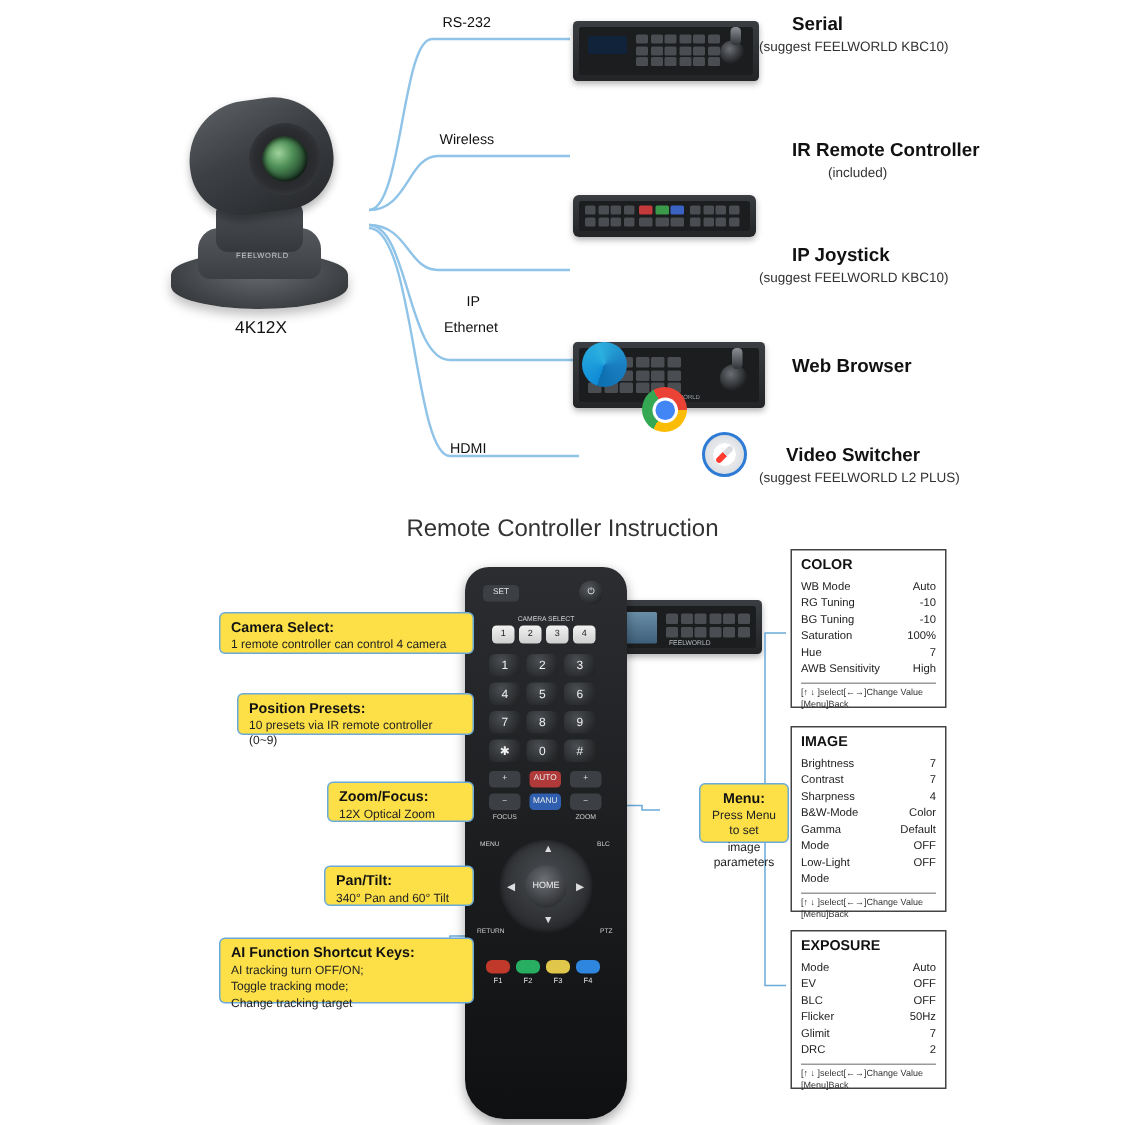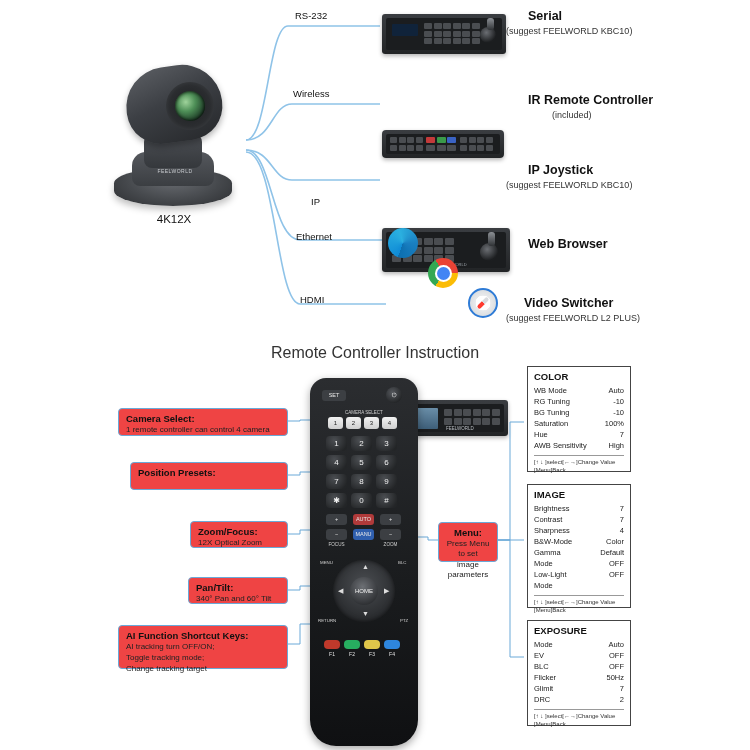--- a/index.html
+++ b/index.html
@@ -146,23 +146,24 @@
   }
 
   
   #remote-section { position: absolute; left: 0; top: 362px; width: 750px; height: 388px; }
   #remote-section svg.lines { position: absolute; left: 0; top: 0; width: 750px; height: 388px; }
 
   .callout {
     position: absolute;
     border: 1px solid #6aa9d8;
     border-radius: 4px;
-    background: #ef4444;
+    background: #fde047;
     padding: 4px 7px;
     box-sizing: border-box;
+    margin-left: 28px;
   }
   .callout .c-title { font-size: 9.5px; font-weight: bold; color: #111; }
   .callout .c-line { font-size: 8px; color: #222; margin-top: 1px; line-height: 1.25; }
   .callout.center { text-align: center; }
 
   
   .remote {
     position: absolute; left: 310px; top: 16px; width: 108px; height: 368px;
     background: linear-gradient(180deg,#2b2d30 0%, #1a1c1e 55%, #0f1012 100%);
     border-radius: 16px 16px 26px 26px;
@@ -248,21 +249,21 @@
     <div class="cam-head"></div>
     <div class="cam-lens-ring"></div>
     <div class="cam-lens"></div>
     <div class="cam-logo">FEELWORLD</div>
   </div>
   <div class="cam-label">4K12X</div>
 
   <div class="link-label" style="left:295px; top:10px;">RS-232</div>
   <div class="link-label" style="left:293px; top:88px;">Wireless</div>
   <div class="link-label" style="left:311px; top:196px;">IP</div>
-  <div class="link-label" style="left:296px; top:231px;">Ethernet</div>
+  <div class="link-label" style="left:296px; top:213px;">Ethernet</div>
   <div class="link-label" style="left:300px; top:294px;">HDMI</div>
 
   <div class="device panel-body" style="left:382px; top:14px; width:124px; height:40px;">
     <div class="panel-face"></div>
     <div class="screenish" style="left:10px; top:10px; width:26px; height:12px;"></div>
     <div class="btn-grid" style="left:42px; top:9px; grid-template-columns:repeat(6,8px); grid-template-rows:repeat(3,6px);">
       <i></i>
         <i></i>
         <i></i>
         <i></i>
@@ -461,20 +462,21 @@
     <div class="fk-lbl" style="left:74px; top:273px;">F4</div>
   </div>
 
   <div class="callout" style="left:118px; top:46px; width:170px; height:28px;">
     <div class="c-title">Camera Select:</div>
     <div class="c-line">1 remote controller can control 4 camera</div>
   </div>
 
   <div class="callout" style="left:130px; top:100px; width:158px; height:28px;">
     <div class="c-title">Position Presets:</div>
+    <div class="c-line">10 presets via IR remote controller (0~9)</div>
   </div>
 
   <div class="callout" style="left:190px; top:159px; width:98px; height:27px;">
     <div class="c-title">Zoom/Focus:</div>
     <div class="c-line">12X Optical Zoom</div>
   </div>
 
   <div class="callout" style="left:188px; top:215px; width:100px; height:27px;">
     <div class="c-title">Pan/Tilt:</div>
     <div class="c-line">340° Pan and 60° Tilt</div>

